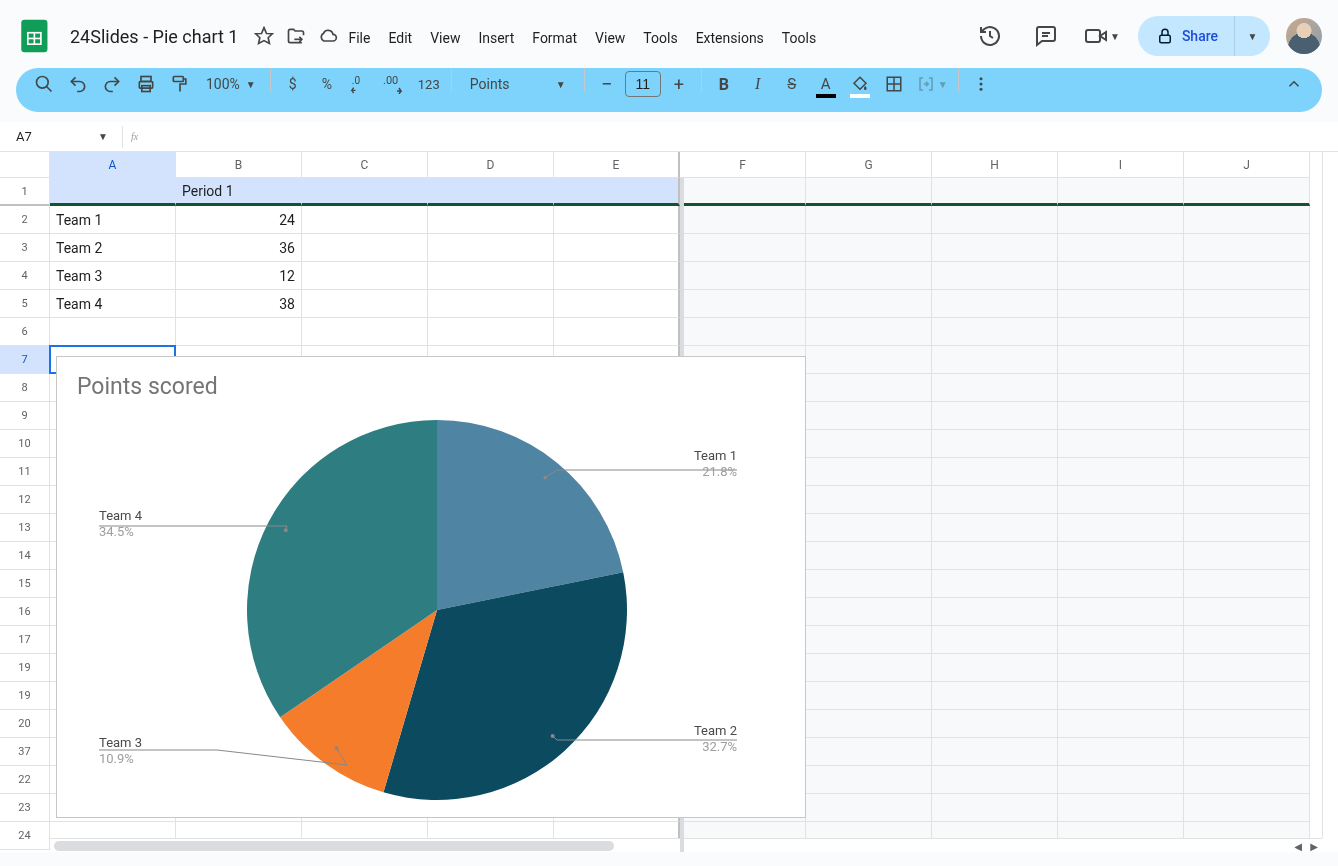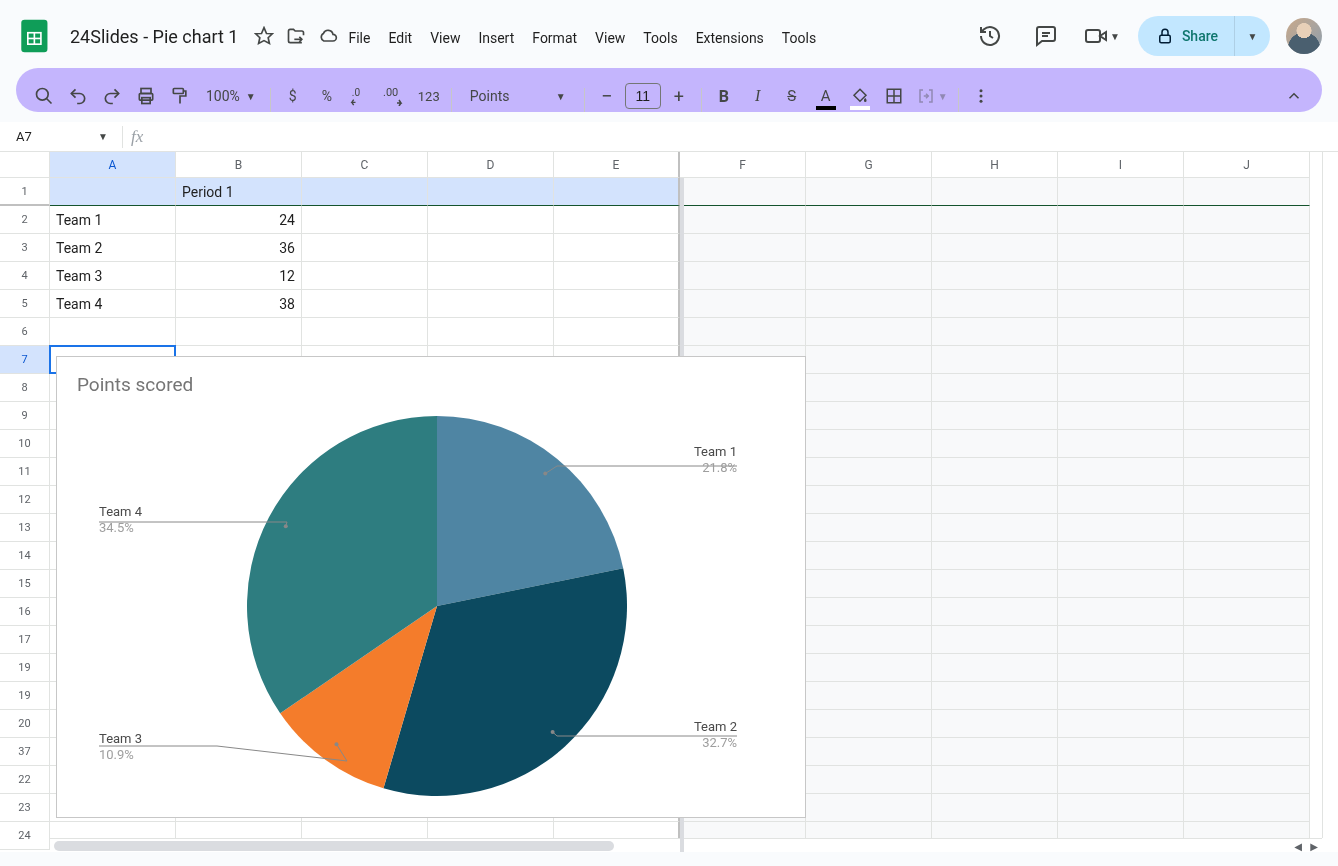--- a/index.html
+++ b/index.html
@@ -13,72 +13,72 @@
 .title-row { display: flex; align-items: center; gap: 8px; height: 28px; }
 .doc-title { font-size: 18px; color: #1f1f1f; padding: 2px 6px; border-radius: 4px; }
 .title-icon { width: 24px; height: 24px; display: flex; align-items: center; justify-content: center; color: #444746; cursor: pointer; border-radius: 50%; }
 .menubar { display: flex; gap: 2px; height: 28px; align-items: flex-end; }
 .menu-item { padding: 4px 8px; font-size: 14px; color: #1f1f1f; cursor: pointer; border-radius: 4px; }
 .header-spacer { flex: 1; }
 .header-right { display: flex; align-items: center; gap: 16px; }
 .hdr-btn { width: 40px; height: 40px; display: flex; align-items: center; justify-content: center; color: #444746; cursor: pointer; border-radius: 50%; }
 .meet-btn { display: flex; align-items: center; gap: 2px; }
 .share-wrap { display: flex; align-items: center; background: #c2e7ff; border-radius: 40px; height: 40px; overflow: hidden; }
-.share-btn { display: flex; align-items: center; gap: 8px; padding: 0 16px 0 18px; height: 100%; cursor: pointer; font-weight: 500; color: #0f766e; }
+.share-btn { display: flex; align-items: center; gap: 8px; padding: 0 16px 0 18px; height: 100%; cursor: pointer; font-weight: 500; color: #1d4ed8; }
 .share-drop { width: 36px; height: 100%; display: flex; align-items: center; justify-content: center; cursor: pointer; border-left: 1px solid rgba(0,0,0,0.1); color: #001d35; }
 .avatar { width: 36px; height: 36px; border-radius: 50%; background: linear-gradient(135deg,#c9a98b 0%, #8c9fb0 100%); cursor: pointer; overflow: hidden; position: relative; }
 .avatar::after { content:""; position:absolute; inset:0; background: radial-gradient(circle at 50% 35%, #e8d0b8 25%, transparent 26%), radial-gradient(circle at 50% 85%, #4a5f6f 45%, transparent 46%); }
 
 
 .toolbar-wrap { padding: 4px 16px 0 16px; }
-.toolbar { display: flex; align-items: flex-end; background: #c4b5fd; border-radius: 24px; height: 44px; padding: 0 12px; gap: 2px; }
+.toolbar { display: flex; align-items: flex-start; background: #7dd3fc; border-radius: 24px; height: 44px; padding: 0 12px; gap: 2px; }
 .tb-btn { min-width: 32px; height: 32px; display: flex; align-items: center; justify-content: center; color: #444746; cursor: pointer; border-radius: 4px; padding: 0 4px; font-size: 14px; }
 .tb-sep { width: 1px; height: 24px; background: #c7c7c7; margin: 0 4px; }
 .zoom-select { display: flex; align-items: center; gap: 6px; padding: 0 8px; cursor: pointer; }
 .font-select { display: flex; align-items: center; gap: 32px; padding: 0 12px; cursor: pointer; min-width: 120px; justify-content: space-between; }
 .font-size-group { display: flex; align-items: center; gap: 2px; }
 .fs-input { width: 36px; height: 26px; border: 1px solid #747775; border-radius: 4px; text-align: center; background: transparent; font-size: 14px; color: #1f1f1f; }
 .tb-spacer { flex: 1; }
 .color-underline { position: relative; }
 .color-underline::after { content:""; position:absolute; bottom: 2px; left: 6px; right: 6px; height: 4px; background: var(--u-color); }
 .disabled { opacity: 0.4; pointer-events: none; }
 
 
 .formula-bar { display: flex; align-items: center; height: 30px; border-bottom: 1px solid #e1e3e1; padding-left: 6px; background: #fff; margin-top: 10px; }
 .name-box { width: 108px; height: 24px; display: flex; align-items: center; justify-content: space-between; padding: 0 6px 0 10px; font-size: 13px; color: #1f1f1f; cursor: pointer; }
 .name-box .dd { color: #444746; }
 .fb-sep { width: 1px; height: 22px; background: #e1e3e1; margin: 0 8px; }
-.fx { color: #9aa0a6; font-style: italic; font-family: serif; font-size: 17px; margin-right: 8px; }
+.fx { color: #9aa0a6; font-style: italic; font-family: serif; font-size: 10px; margin-right: 8px; }
 .formula-input { flex: 1; border: none; outline: none; height: 100%; font-size: 13px; background: transparent; }
 
 
 .grid-wrap { position: relative; background: #fff; height: calc(866px - 64px - 48px - 30px - 10px - 14px); overflow: hidden; }
 .grid { display: grid; grid-template-columns: 50px repeat(10, 126px); }
 .col-hdr, .row-hdr, .corner { background: #fff; border-right: 1px solid #e1e3e1; border-bottom: 1px solid #e1e3e1; display: flex; align-items: center; justify-content: center; font-size: 11px; color: #5f6368; position: sticky; }
 .col-hdr { height: 26px; top: 0; font-size: 12px; }
 .corner { height: 26px; top: 0; left: 0; z-index: 3; }
 .row-hdr { height: 28px; left: 0; z-index: 2; }
 .cell { height: 28px; border-right: 1px solid #e1e3e1; border-bottom: 1px solid #e1e3e1; padding: 0 6px; display: flex; align-items: center; font-size: 14px; color: #1f1f1f; background: #fff; }
 .cell.num { justify-content: flex-end; }
 .col-hdr.active { background: #d3e3fd; color: #0b57d0; }
 .row-hdr.active { background: #d3e3fd; color: #0b57d0; }
 .cell.frozen-r { border-right: 2px solid #c0c0c0; }
-.cell.frozen-b { border-bottom: 1px solid #14532d; }
+.cell.frozen-b { border-bottom: 3px solid #14532d; }
 .col-hdr.frozen-r { border-right: 2px solid #c0c0c0; }
 .row-hdr.frozen-b { border-bottom: 2px solid #c0c0c0; }
 .frozen-col-line { position: absolute; left: calc(50px + 5*126px); top: 26px; bottom: 0; width: 4px; background: #dadce0; z-index: 4; }
 .cell.outside { background: #f8f9fa; }
 
 
 .sel-cell { position: absolute; border: 2px solid #1a73e8; z-index: 5; pointer-events: none; }
 .sel-cell::after { content:""; position:absolute; right:-4px; bottom:-4px; width:7px; height:7px; background:#1a73e8; border:1px solid #fff; }
 
 
 .chart { position: absolute; border: 1px solid #c7c7c7; background: #fff; z-index: 6; }
-.chart-title { font-size: 19px; color: #757575; padding: 16px 20px 0 20px; font-family: Roboto, Arial, sans-serif; }
+.chart-title { font-size: 23px; color: #757575; padding: 16px 20px 0 20px; font-family: Roboto, Arial, sans-serif; }
 .pie-svg { display: block; margin: 0 auto; }
 .pie-label { font-size: 13px; fill: #4a4a4a; font-family: Roboto, Arial, sans-serif; }
 .pie-pct { font-size: 13px; fill: #9e9e9e; font-family: Roboto, Arial, sans-serif; }
 
 
 .hscroll { position: absolute; bottom: 0; left: 0; right: 16px; height: 14px; background: #fff; border-top: 1px solid #e1e3e1; }
 .hscroll .thumb { position: absolute; left: 54px; top: 2px; height: 10px; width: 560px; background: #dadce0; border-radius: 6px; }
 .hscroll .arr { position: absolute; top: 0; width: 16px; height: 14px; display: flex; align-items: center; justify-content: center; color: #5f6368; cursor: pointer; font-size: 10px; }
 .vscroll { position: absolute; top: 0; bottom: 14px; right: 0; width: 16px; background: #fff; border-left: 1px solid #e1e3e1; }
 

